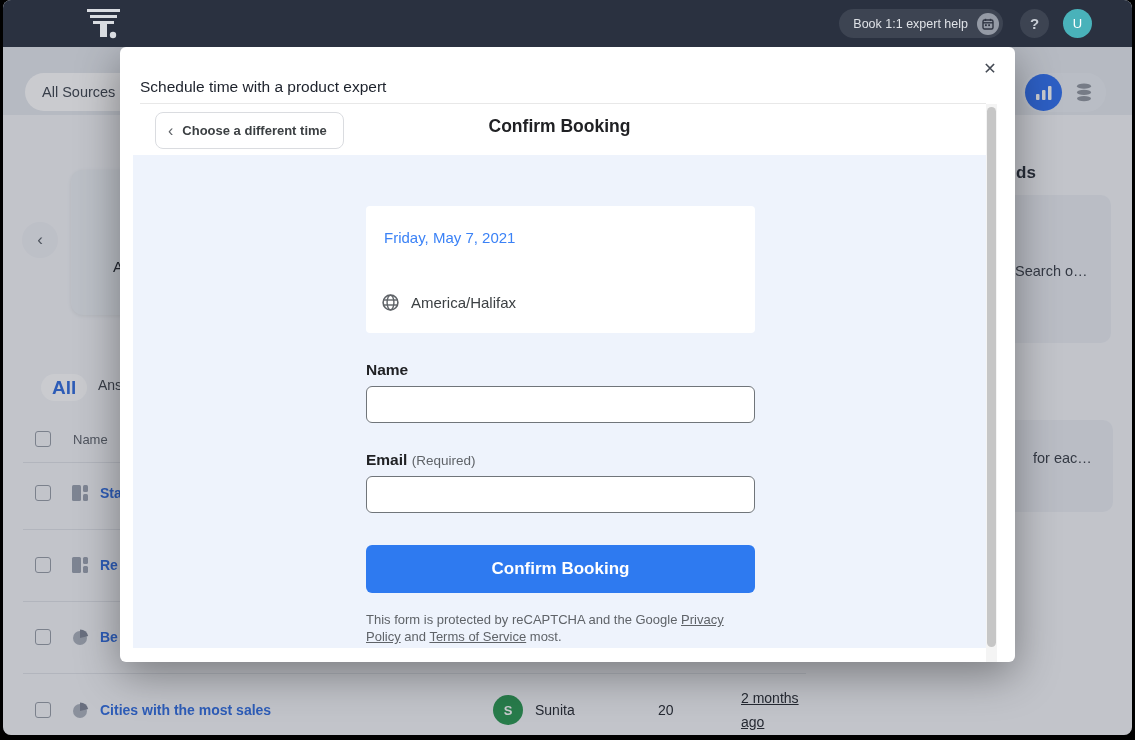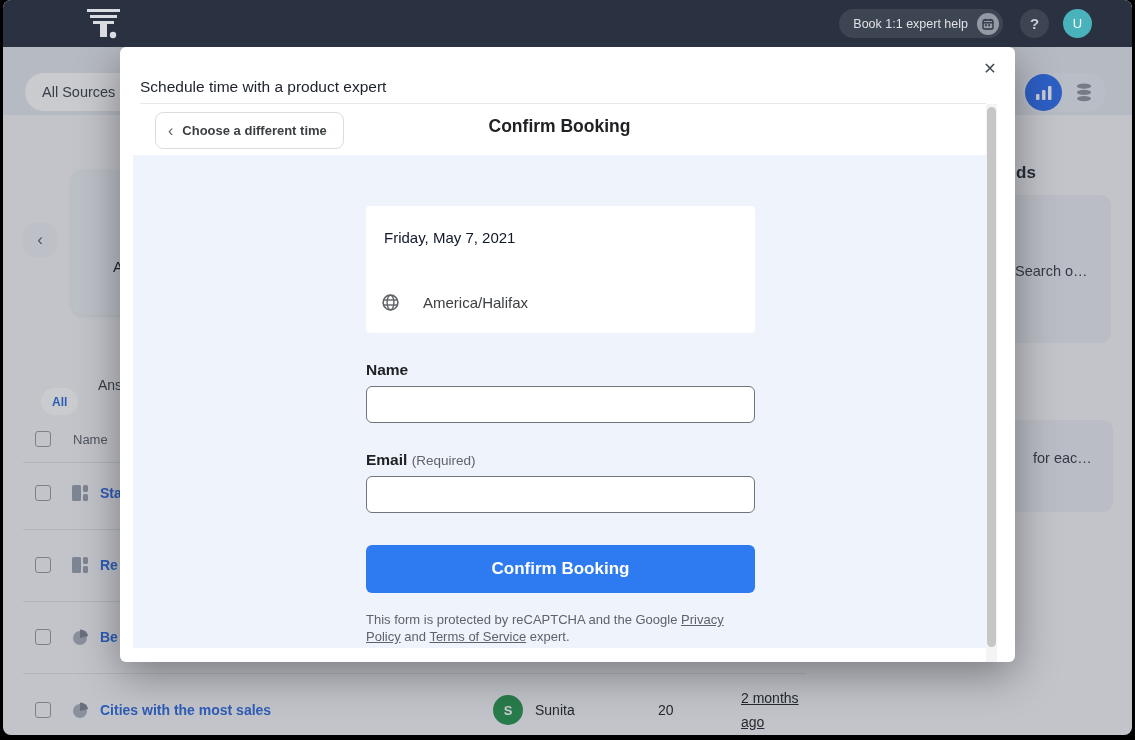--- a/index.html
+++ b/index.html
@@ -30,21 +30,21 @@
   .carousel-card { position:absolute; left:68px; top:123px; width:120px; height:145px; border-radius:12px; background:#ecf0f4; box-shadow:0 1px 4px rgba(0,0,0,.08); }
   .carousel-frag { position:absolute; left:110px; top:211px; font-size:15px; color:#20242b; }
 
   .rp-head1 { position:absolute; left:1013px; top:116px; font-size:17px; font-weight:bold; color:#262c36; }
   .rp-card1 { position:absolute; left:950px; top:148px; width:158px; height:148px; border-radius:10px; background:#eaedf2; }
   .rp-card1-text { position:absolute; left:62px; top:68px; font-size:14.5px; color:#373d46; }
   .rp-head2 { position:absolute; left:1002px; top:345px; font-size:15px; font-weight:bold; color:#262c36; }
   .rp-card2 { position:absolute; left:950px; top:373px; width:160px; height:92px; border-radius:10px; background:#eaedf2; }
   .rp-card2-text { position:absolute; left:80px; top:30px; font-size:14.5px; color:#373d46; }
 
-  .tab-all { position:absolute; left:38px; top:341px; height:27px; padding:0 11px; border-radius:14px; background:#fff; color:#2e6bdf; font-size:12px; font-weight:bold; display:flex; align-items:center; cursor:pointer; }
+  .tab-all { position:absolute; left:38px; top:327px; height:27px; padding:0 11px; border-radius:14px; background:#fff; color:#2e6bdf; font-size:19px; font-weight:bold; display:flex; align-items:center; cursor:pointer; }
   .tab-ans { position:absolute; left:95px; top:330px; font-size:14px; color:#3f444c; cursor:pointer; }
 
   .checkbox { width:16px; height:16px; border:1.5px solid #969ca6; border-radius:3px; background:transparent; }
   .th-name { position:absolute; left:70px; top:385px; font-size:13px; color:#5b6068; }
   .cb-head { position:absolute; left:32px; top:384px; }
   .tdiv { position:absolute; left:20px; width:783px; height:1px; background:#dfe2e7; }
   .row-cb { position:absolute; left:32px; }
   .row-ic { position:absolute; left:68px; }
   .row-name { position:absolute; left:97px; font-size:14px; font-weight:bold; color:#2e6bdf; cursor:pointer; white-space:nowrap; }
   .author-av { position:absolute; left:490px; top:648px; width:30px; height:30px; border-radius:50%; background:#27964f; color:#fff; font-size:13px; font-weight:bold; display:flex; align-items:center; justify-content:center; }
@@ -60,23 +60,23 @@
   .modal-divider { position:absolute; left:20px; top:56px; width:846px; height:1px; background:#e8e8e8; }
 
   .iframe-area { position:absolute; left:13px; top:57px; width:853px; height:551px; overflow:hidden; }
   .if-header { position:absolute; left:0; top:0; width:100%; height:51px; background:#fff; }
   .back-btn { position:absolute; left:22px; top:8px; height:37px; padding:0 16px 0 12px; border:1px solid #dadce0; border-radius:8px; background:#fff; display:flex; align-items:center; gap:9px; font-size:13px; font-weight:bold; color:#3c4043; cursor:pointer; }
   .back-chev { font-size:16px; color:#5f6368; font-weight:normal; }
   .if-heading { position:absolute; left:0; top:12px; width:100%; text-align:center; font-size:17.5px; font-weight:bold; color:#202124; }
   .if-body { position:absolute; left:0; top:51px; width:100%; height:493px; background:#eef3fc; }
 
   .slot-card { position:absolute; left:233px; top:51px; width:389px; height:127px; background:#fff; border-radius:4px; }
-  .slot-date { position:absolute; left:18px; top:23px; font-size:15px; color:#0f172a; }
+  .slot-date { position:absolute; left:18px; top:23px; font-size:15px; color:#3b82f6; }
   .slot-time { position:absolute; left:18px; top:53px; font-size:19px; font-weight:bold; color:#202124; }
-  .slot-tz { position:absolute; left:16px; top:88px; display:flex; align-items:center; gap:24px; font-size:15px; color:#3c4043; }
+  .slot-tz { position:absolute; left:16px; top:88px; display:flex; align-items:center; gap:12px; font-size:15px; color:#3c4043; }
 
   .lbl { position:absolute; left:233px; font-size:15.5px; font-weight:bold; color:#202124; }
   .lbl .req { font-size:13.5px; font-weight:normal; color:#5f6368; }
   .txt-input { position:absolute; left:233px; width:389px; height:37px; border:1px solid #70757a; border-radius:6px; background:#fff; font-size:15px; padding:0 10px; color:#202124; }
   .confirm-btn { position:absolute; left:233px; top:390px; width:389px; height:48px; border:none; border-radius:6px; background:#2e7af0; color:#fff; font-size:17px; font-weight:bold; font-family:"Liberation Sans", sans-serif; cursor:pointer; }
   .recaptcha { position:absolute; left:233px; top:456px; width:389px; font-size:13px; line-height:17px; color:#5f6368; }
   .recaptcha a { color:#5f6368; text-decoration:underline; cursor:pointer; }
 
   .scroll-track { position:absolute; left:866px; top:57px; width:11px; height:558px; background:#f4f4f4; }
   .scroll-thumb { position:absolute; left:1px; top:3px; width:9px; height:540px; border-radius:5px; background:#c6c6c6; cursor:grab; }
@@ -254,21 +254,21 @@
         <input class="txt-input" style="top: 231px;" type="text" value="">
 
         <div class="lbl" style="top:296px">
           <span>Email</span>
           <span class="req">(Required)</span>
         </div>
         <input class="txt-input" style="top: 321px;" type="text" value="">
 
         <button class="confirm-btn">Confirm Booking</button>
 
-        <div class="recaptcha"><span>This form is protected by reCAPTCHA and the Google </span><a>Privacy Policy</a><span> and </span><a>Terms of Service</a><span> expert.</span></div>
+        <div class="recaptcha"><span>This form is protected by reCAPTCHA and the Google </span><a>Privacy Policy</a><span> and </span><a>Terms of Service</a><span> most.</span></div>
       </div>
     </div>
 
     <div class="scroll-track">
       <div class="scroll-thumb"></div>
     </div>
   </div>
 
 </div>
 

